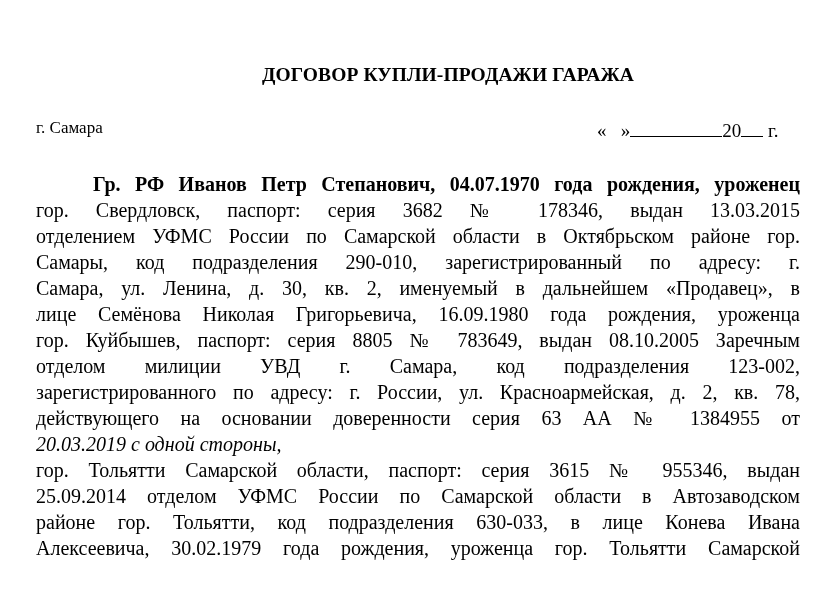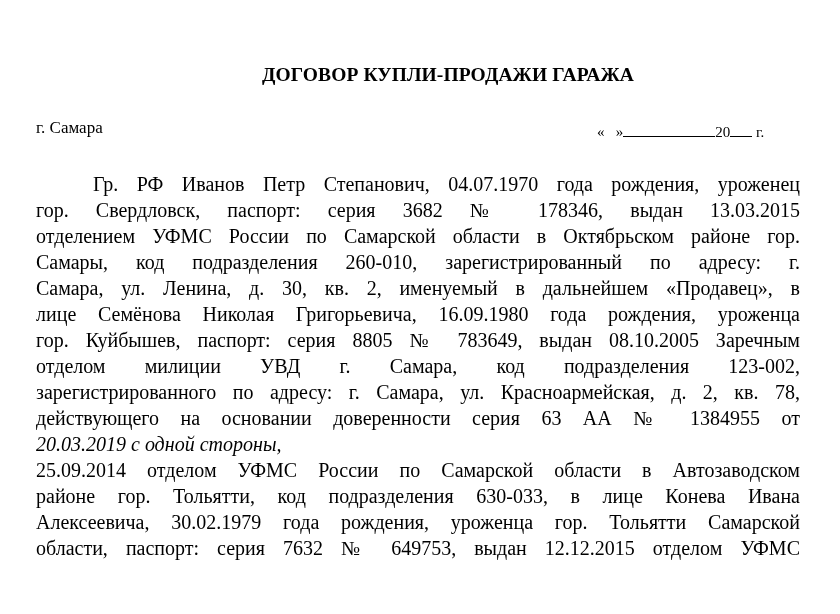--- a/index.html
+++ b/index.html
@@ -1,48 +1,48 @@
 <!DOCTYPE html>
 <html><head>
 <meta charset="utf-8">
 <style>
   html, body { margin: 0; padding: 0; background: #ffffff; }
   body { width: 840px; height: 614px; overflow: hidden; position: relative;
          font-family: "Liberation Serif", "DejaVu Serif", serif; color: #000; }
   .title { position: absolute; left: 0; width: 896px; top: 64px; text-align: center;
            font-weight: bold; font-size: 19.5px; letter-spacing: 0.1px; }
   .city { position: absolute; left: 36px; top: 118px; font-size: 17px; }
-  .date { position: absolute; left: 597px; top: 118px; font-size: 15px; white-space: pre; }
+  .date { position: absolute; left: 597px; top: 118px; font-size: 19px; white-space: pre; }
   .date .ul { display: inline-block; border-bottom: 1px solid #000; height: 18px; vertical-align: baseline; }
   .body { position: absolute; left: 36px; top: 171px; width: 764px; font-size: 20px; }
   .ln { height: 26px; line-height: 26px; text-align: justify; text-align-last: justify; white-space: nowrap; }
   .ln.last { text-align-last: left; font-style: italic; }
-  .ln.ind { padding-left: 57px; }
+  .ln.ind { padding-left: 57px; font-weight: bold; }
   .ln span { white-space: normal; }
 </style>
 </head>
 <body>
 
 <div class="title">ДОГОВОР КУПЛИ-ПРОДАЖИ ГАРАЖА</div>
 <div class="city">г. Самара</div>
 <div class="date"><span>«   »</span><span class="ul" style="width:92px"></span><span>20</span><span class="ul" style="width:22px"></span><span> </span><span>г.</span></div>
 
 <div class="body">
   <div>
     <div class="ln ind"><span>Гр. РФ Иванов Петр Степанович, 04.07.1970 года рождения, уроженец</span></div>
     <div class="ln"><span>гор. Свердловск, паспорт: серия 3682 № 178346, выдан 13.03.2015</span></div>
     <div class="ln"><span>отделением УФМС России по Самарской области в Октябрьском районе гор.</span></div>
-    <div class="ln"><span>Самары, код подразделения 260-010, зарегистрированный по адресу: г.</span></div>
+    <div class="ln"><span>Самары, код подразделения 290-010, зарегистрированный по адресу: г.</span></div>
     <div class="ln"><span>Самара, ул. Ленина, д. 30, кв. 2, именуемый в дальнейшем «Продавец», в</span></div>
     <div class="ln"><span>лице Семёнова Николая Григорьевича, 16.09.1980 года рождения, уроженца</span></div>
     <div class="ln"><span>гор. Куйбышев, паспорт: серия 8805 № 783649, выдан 08.10.2005 Заречным</span></div>
     <div class="ln"><span>отделом милиции УВД г. Самара, код подразделения 123-002,</span></div>
-    <div class="ln"><span>зарегистрированного по адресу: г. Самара, ул. Красноармейская, д. 2, кв. 78,</span></div>
+    <div class="ln"><span>зарегистрированного по адресу: г. России, ул. Красноармейская, д. 2, кв. 78,</span></div>
     <div class="ln"><span>действующего на основании доверенности серия 63 АА № 1384955 от</span></div>
     <div class="ln last"><span>20.03.2019 с одной стороны,</span></div>
   </div>
   <div>
+    <div class="ln"><span>гор. Тольятти Самарской области, паспорт: серия 3615 № 955346, выдан</span></div>
     <div class="ln"><span>25.09.2014 отделом УФМС России по Самарской области в Автозаводском</span></div>
     <div class="ln"><span>районе гор. Тольятти, код подразделения 630-033, в лице Конева Ивана</span></div>
     <div class="ln"><span>Алексеевича, 30.02.1979 года рождения, уроженца гор. Тольятти Самарской</span></div>
-    <div class="ln"><span>области, паспорт: серия 7632 № 649753, выдан 12.12.2015 отделом УФМС</span></div>
   </div>
 </div>
 
 </body></html>

